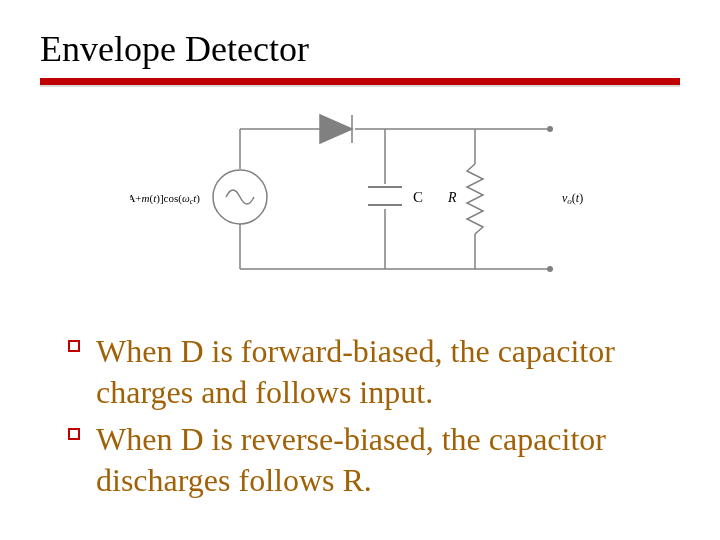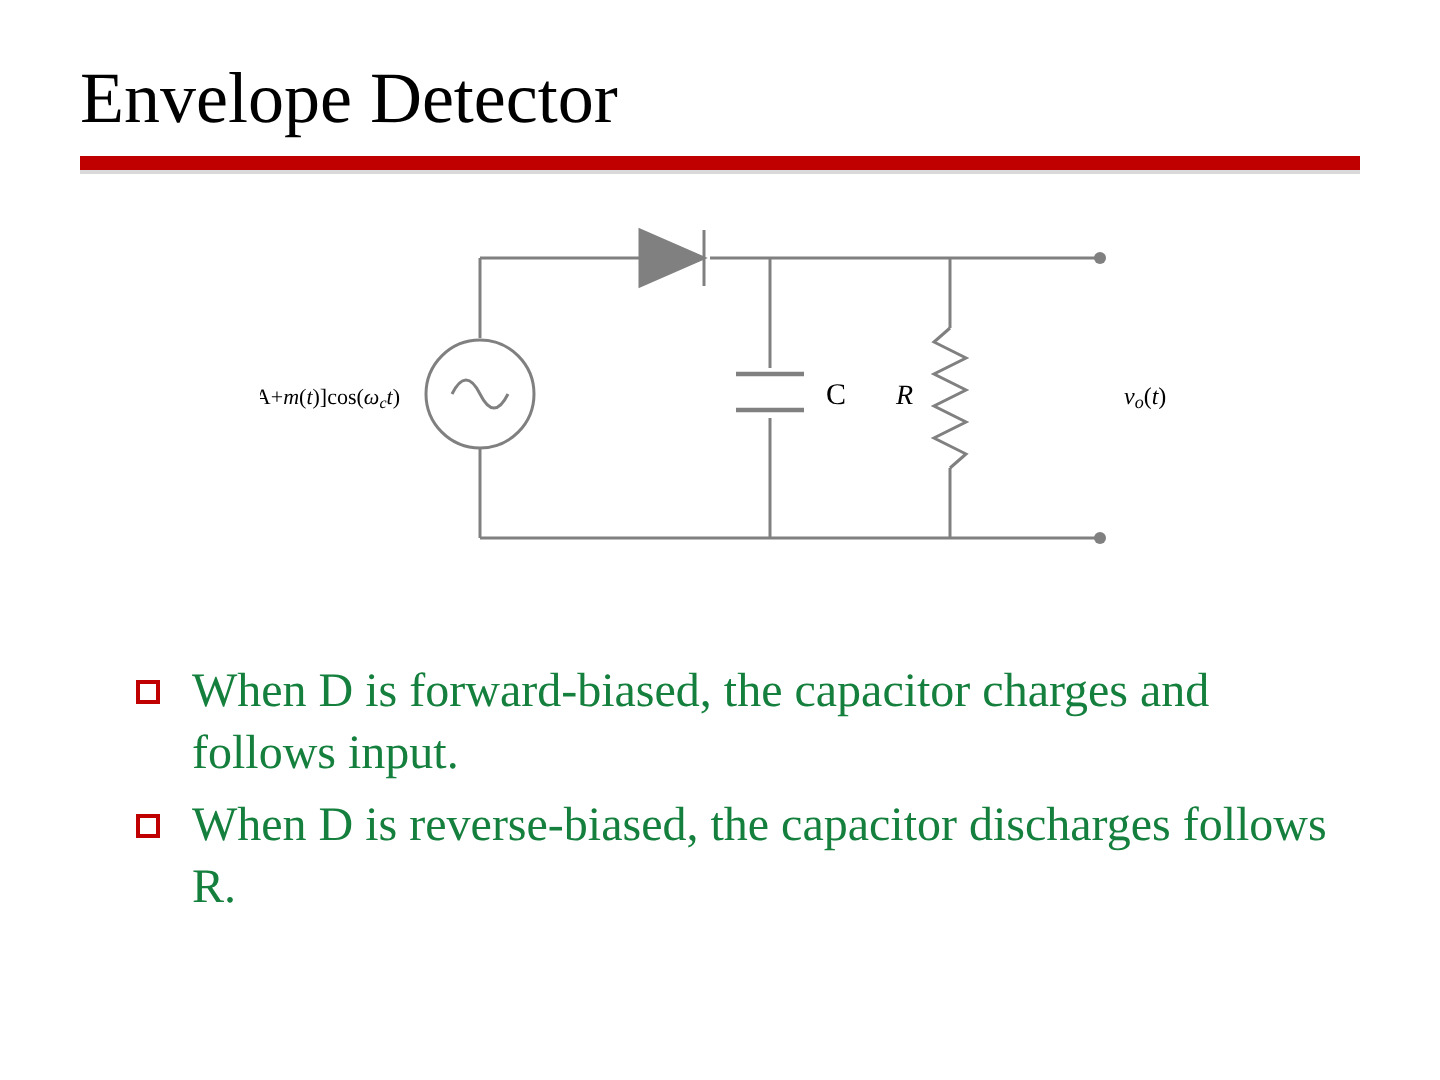--- a/index.html
+++ b/index.html
@@ -3,21 +3,21 @@
 <meta charset="utf-8">
 <style>
   html,body{margin:0;padding:0;width:720px;height:540px;background:#fff;font-family:"Times New Roman",serif;overflow:hidden}
   .slide{width:720px;height:540px;position:relative;box-sizing:border-box;padding:28px 40px 36px 40px}
   .title{font-size:36px;color:#000;margin:0 0 8px 0;font-weight:400}
   .rule{position:relative;height:7px;margin-top:4px}
   .rule .bar{position:absolute;left:0;right:0;top:0;height:7px;background:#c00000}
   .rule .shadow{position:absolute;left:0;right:0;top:7px;height:2px;background:#d9d9d9}
   .diagram-wrap{width:100%;display:flex;justify-content:center;margin-top:24px}
   svg.diagram{display:block}
-  .bullets{margin:32px 0 0 28px;font-size:24px;color:#15803d;line-height:1.28}
+  .bullets{margin:32px 0 0 28px;font-size:32px;color:#a16207;line-height:1.28}
   .bullets .item{display:flex;align-items:flex-start;margin-bottom:6px}
   .bullets .marker{width:12px;height:12px;border:2px solid #c00000;box-sizing:border-box;margin:9px 16px 0 0;flex:0 0 auto}
   .bullets .txt{flex:1 1 auto;font-style:italic}
   .bullets .txt span{font-style:normal}
   
   .bullets .txt{font-style:normal}
   .ital{font-style:italic}
 </style>
 </head>
 <body>

